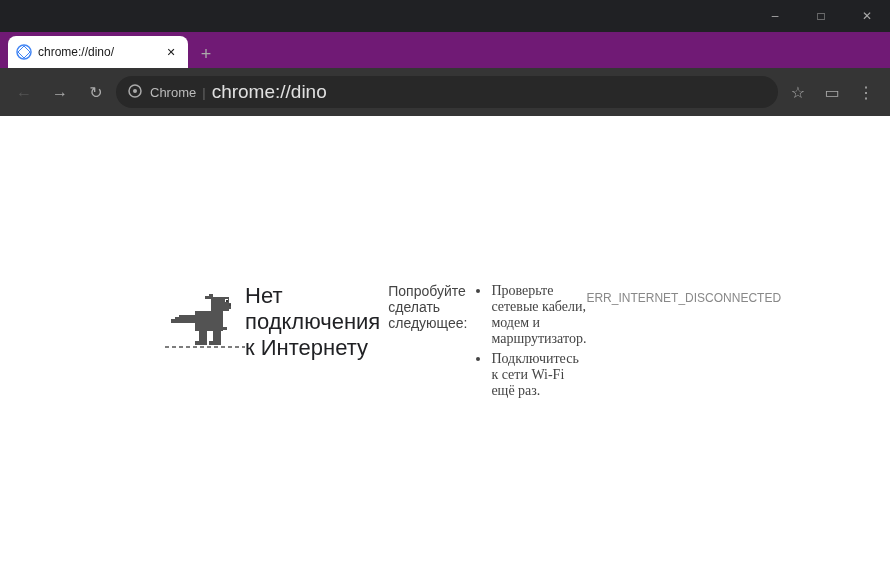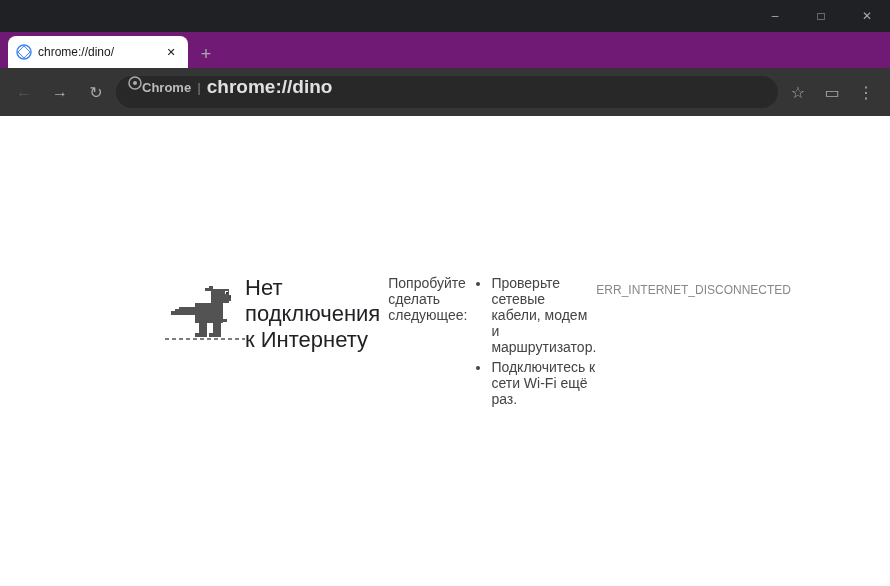--- a/index.html
+++ b/index.html
@@ -121,26 +121,26 @@
       border: none;
       background: transparent;
     }
     .nav-btn.disabled { color: #555; cursor: default; }
     .address-bar {
       flex: 1;
       height: 32px;
       background: #282828;
       border-radius: 16px;
       display: flex;
-      align-items: flex-start;
+      align-items: center;
       padding: 0 12px;
       color: #e0e0e0;
       font-size: 13px;
+      gap: 8px;
       cursor: text;
-      font-weight: bold;
     }
     .address-icon {
       color: #aaa;
       font-size: 14px;
       flex-shrink: 0;
     }
     .address-text {
       flex: 1;
       display: flex;
       align-items: center;
@@ -200,21 +200,21 @@
     }
     .error-list {
       list-style: disc;
       padding-left: 24px;
       margin-bottom: 16px;
     }
     .error-list li {
       font-size: 14px;
       color: #444;
       margin-bottom: 4px;
-      font-family: Liberation Sans, sans-serif;
+      font-family: Liberation Serif, serif;
     }
     .error-code {
       font-size: 12px;
       color: #888;
       font-family: Arial, sans-serif;
       margin-top: 8px;
       text-align: right;
     }
   </style>
 </head>

